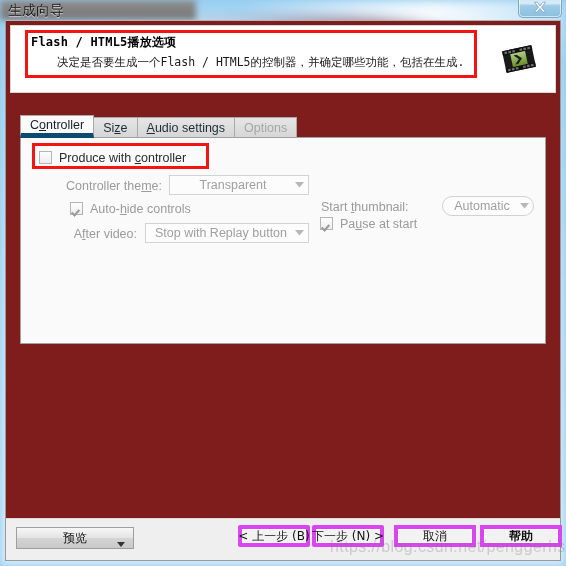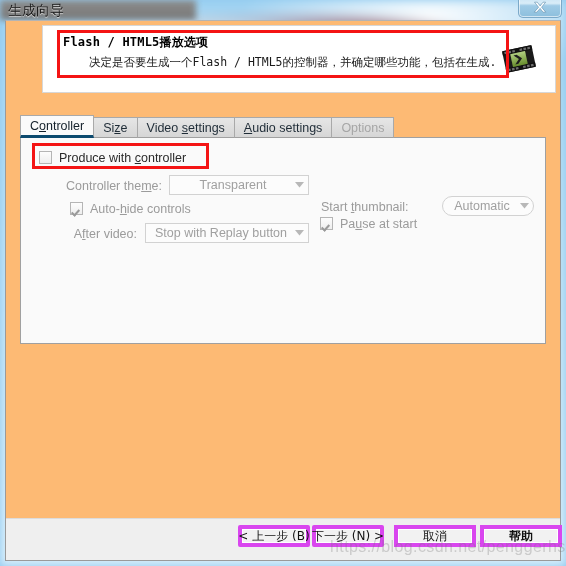--- a/index.html
+++ b/index.html
@@ -49,24 +49,23 @@
     position: absolute; left: 8px; top: 2px;
     font-size: 14px; color: #1b1b1b;
     text-shadow: 0 1px 1px rgba(255,255,255,.75);
     white-space: nowrap;
   }
 
   
   #dialog {
     position: absolute; left: 5px; top: 20px;
     width: 556px; height: 541px;
-    background: #fdba74;
+    background: #7f1d1d;
     border: 1px solid #9a9a9a;
     border-top: 1px solid #b4b4b4;
-    padding-left: 32px;
   }
 
   
   #header {
     position: relative;
     height: 68px;
     margin: 4px 4px 0 4px;
     background: #ffffff;
     border: 1px solid #d7d7d7;
     overflow: hidden;
@@ -118,21 +117,21 @@
     background: linear-gradient(180deg, #e6e6e6 0%, #d6d6d6 100%);
     border: 1px solid #a9a9a9;
     border-bottom: 1px solid #a0a0a0;
     margin-right: -1px;
     white-space: nowrap;
     cursor: default;
   }
   .tab.active {
     height: 23px;
     background: #fafafa;
-    border-bottom: 3px solid #0c4a6e;
+    border-bottom: 5px solid #0c4a6e;
     color: #15212b;
     z-index: 4;
   }
   .tab.disabled { color: #a6a6a6; }
   .tab u { text-decoration: underline; }
 
   
   #panel {
     position: absolute; left: 14px; top: 116px; right: 14px;
     height: 207px;
@@ -299,23 +298,20 @@
   </div>
 
   <div id="tabstrip">
     <div class="tab active">
       <span>C<u>o</u>ntroller</span>
     </div>
     <div class="tab">
       <span>Si<u>z</u>e</span>
     </div>
     <div class="tab">
-      <span>Video <u>s</u>ettings</span>
-    </div>
-    <div class="tab">
       <span><u>A</u>udio settings</span>
     </div>
     <div class="tab disabled">
       <span>Options</span>
     </div>
   </div>
 
   <div id="panel">
 
     <div id="produce-row" class="cb-row">
@@ -359,20 +355,28 @@
       <span class="combo-text">Automatic</span>
       <span class="combo-arrow">
         <svg width="9" height="6" viewBox="0 0 9 6">
             <path d="M0 0 L9 0 L4.5 5.6 Z" fill="#b8b8b8"></path>
           </svg>
       </span>
     </div>
   </div>
 
   <div id="bottombar">
+    <div id="btn-preview" class="btn">
+      <span>预览</span>
+      <span class="split-arrow">
+        <svg width="8" height="5" viewBox="0 0 8 5">
+            <path d="M0 0 L8 0 L4 5 Z" fill="#333"></path>
+          </svg>
+      </span>
+    </div>
     <div id="btn-back" class="btn flat">&lt; 上一步 (B)</div>
     <div id="btn-next" class="btn flat">下一步 (N) &gt;</div>
     <div id="btn-cancel" class="btn flat">取消</div>
     <div id="btn-help" class="btn flat">帮助</div>
   </div>
 </div>
 
 <div id="watermark">https://blog.csdn.net/penggerhs</div>
 
 </body></html>

